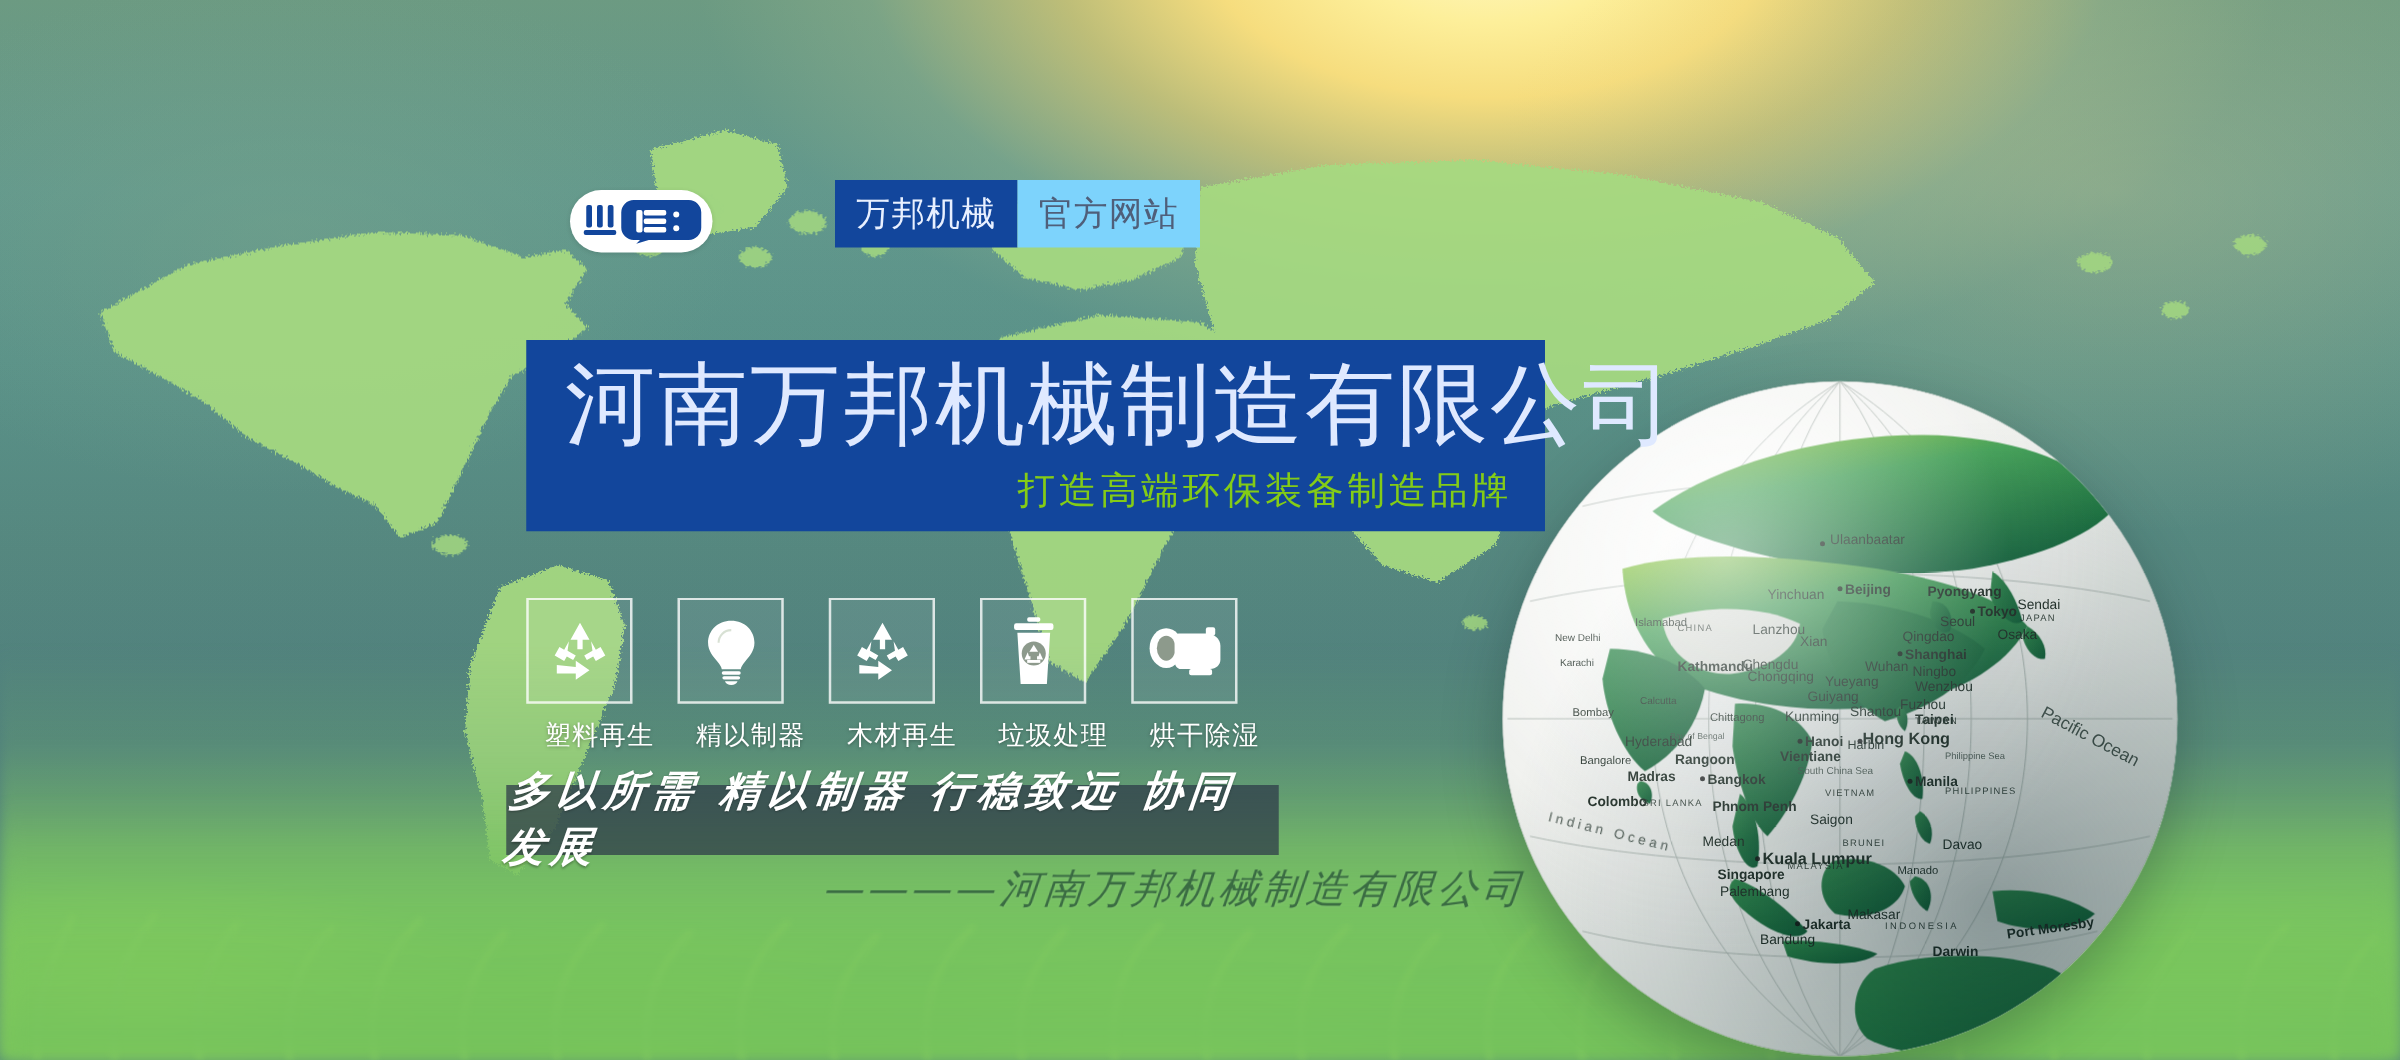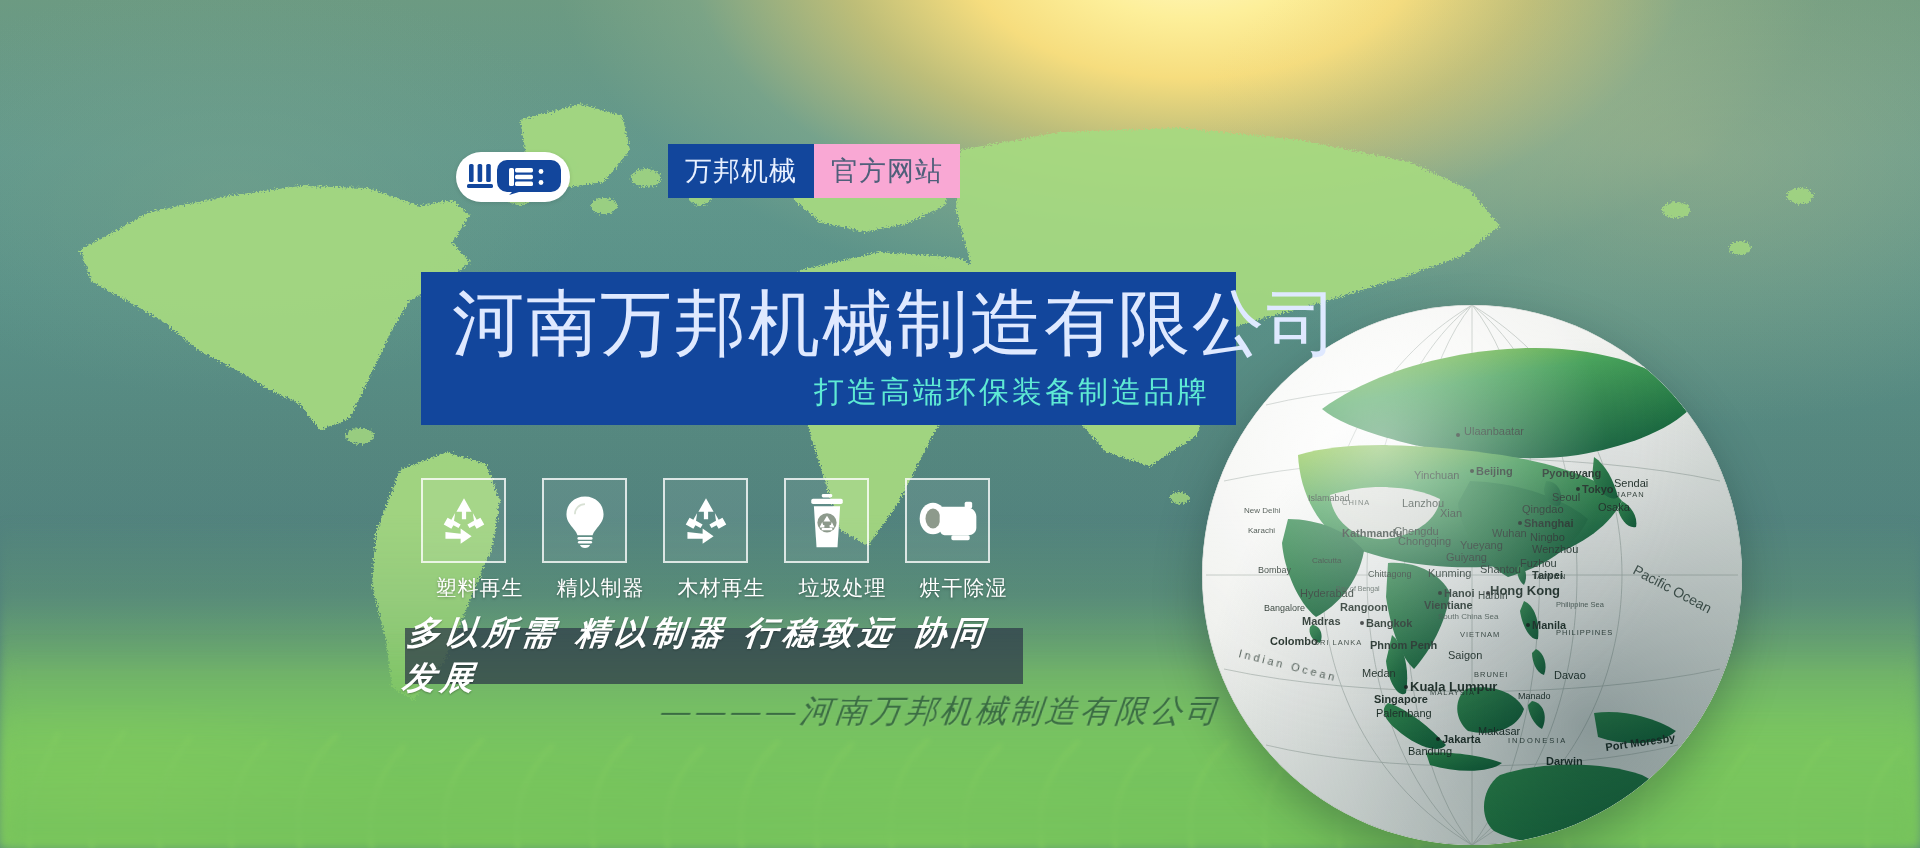--- a/index.html
+++ b/index.html
@@ -58,36 +58,36 @@
     display:flex;align-items:center;justify-content:center;gap:6px;
     box-shadow:0 1px 4px rgba(0,0,0,0.12);
   }
   .nav{position:absolute;left:648px;top:144px;height:54px;display:flex;align-items:stretch;padding-left:20px;}
   .nav-item{
     display:flex;align-items:center;justify-content:center;
     font-size:27px;letter-spacing:1px;padding:0 17px;
     font-family:"DejaVu Sans","Liberation Sans",sans-serif;
   }
   .nav-item.primary{background:#12469c;color:#e8f0ff;}
-  .nav-item.secondary{background:#f9a8d4;color:#4f5f7a;}
+  .nav-item.secondary{background:#7dd3fc;color:#4f5f7a;}
 
   
   .banner{
     position:absolute;left:421px;top:272px;width:815px;height:153px;
     background:#12469c;
   }
   .banner-title{
     position:absolute;left:31px;top:12px;
     font-size:72px;line-height:1.12;letter-spacing:2px;
     color:#dfe9ff;white-space:nowrap;
     font-family:Liberation Serif, serif;
   }
   .banner-sub{
     position:absolute;right:26px;bottom:12px;
-    font-size:30px;letter-spacing:3px;color:#5eead4;white-space:nowrap;
+    font-size:30px;letter-spacing:3px;color:#84cc16;white-space:nowrap;
     font-family:"DejaVu Sans","Liberation Sans",sans-serif;
     margin-top:15px;
   }
 
   
   .features{position:absolute;left:421px;top:478px;display:flex;gap:36px;}
   .feature{width:85px;display:flex;flex-direction:column;align-items:center;}
   .feature-box{
     width:85px;height:85px;box-sizing:border-box;
     border:2px solid rgba(255,255,255,0.78);

